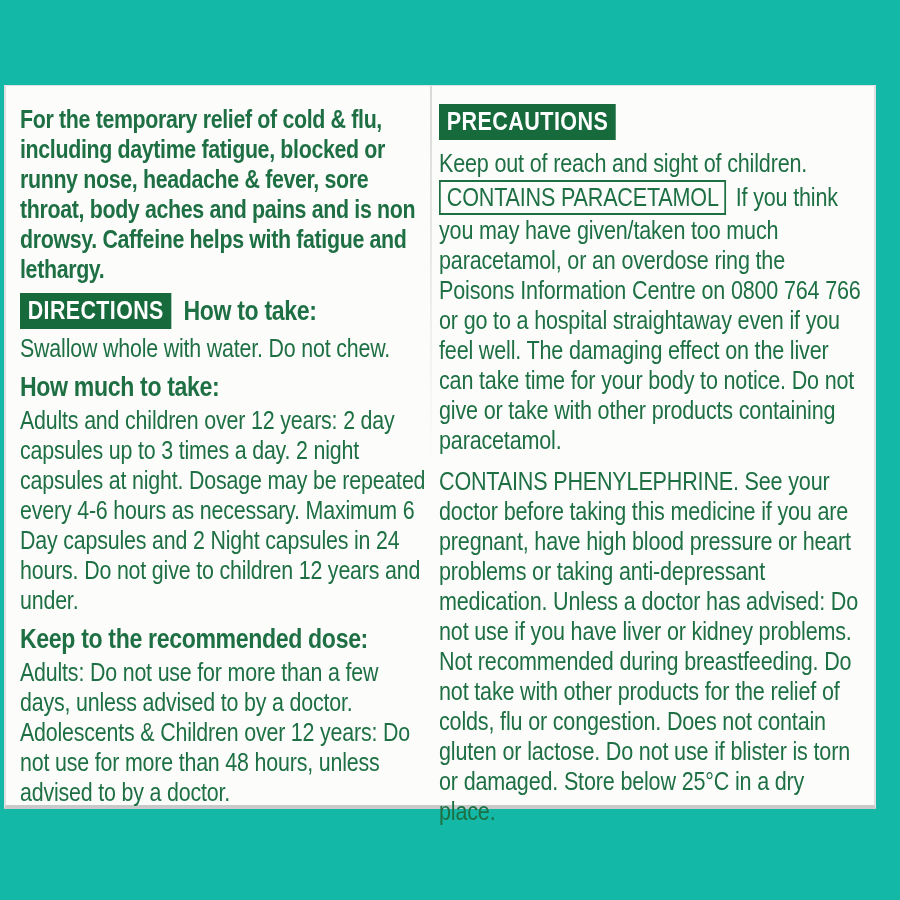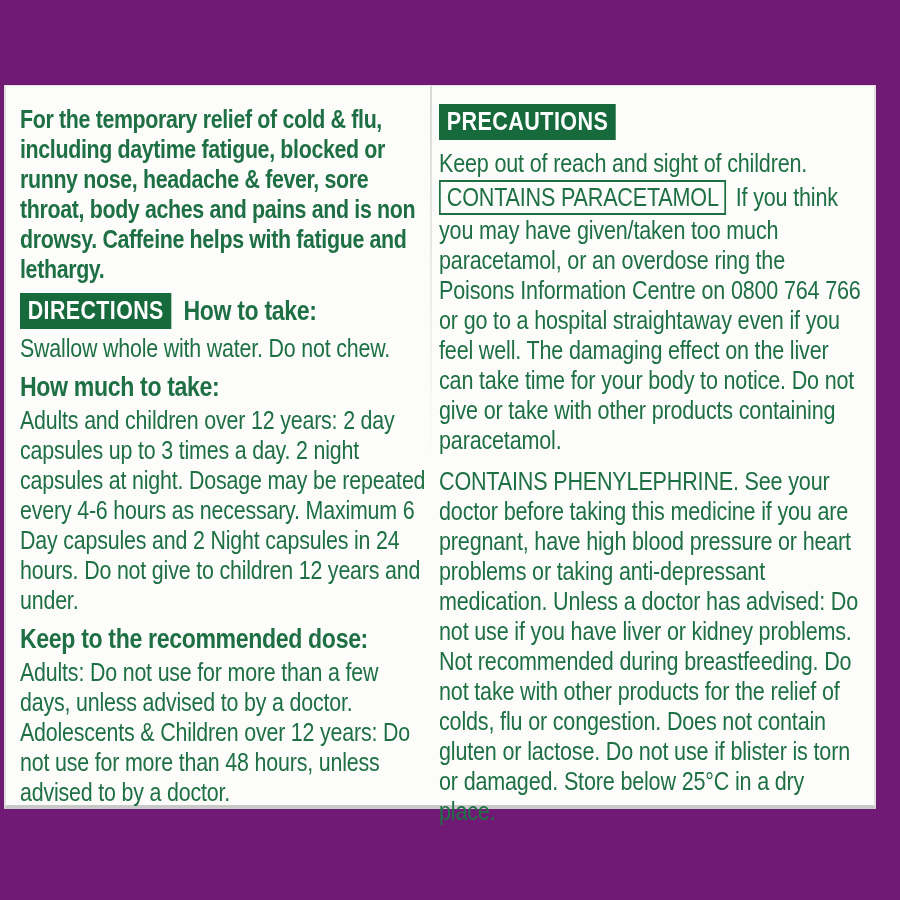--- a/index.html
+++ b/index.html
@@ -8,21 +8,21 @@
     width: 900px;
     height: 900px;
     background: #ffffff;
     font-family: "Liberation Sans", sans-serif;
     overflow: hidden;
   }
   .stage {
     position: relative;
     width: 900px;
     height: 900px;
-    background: #701a75;
+    background: #14b8a6;
   }
   
   .package-panel {
     position: absolute;
     left: 4px;
     top: 85px;
     width: 872px;
     height: 724px;
     background: var(--panel-bg, #fcfcfa);
     border-top: 1px solid var(--panel-border, #e0e0e0);

